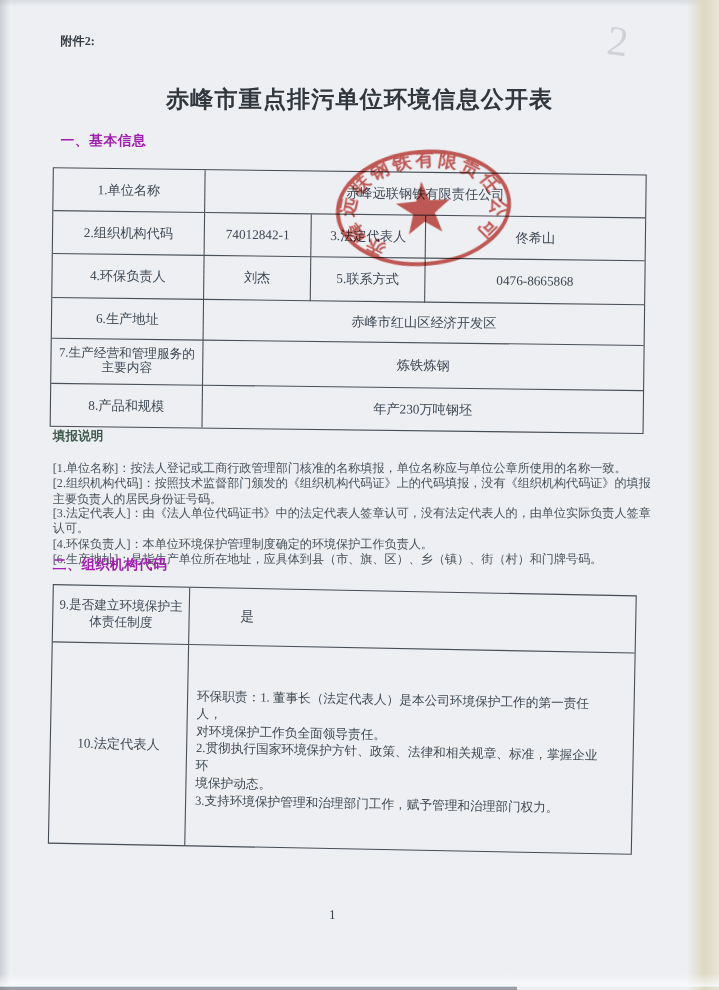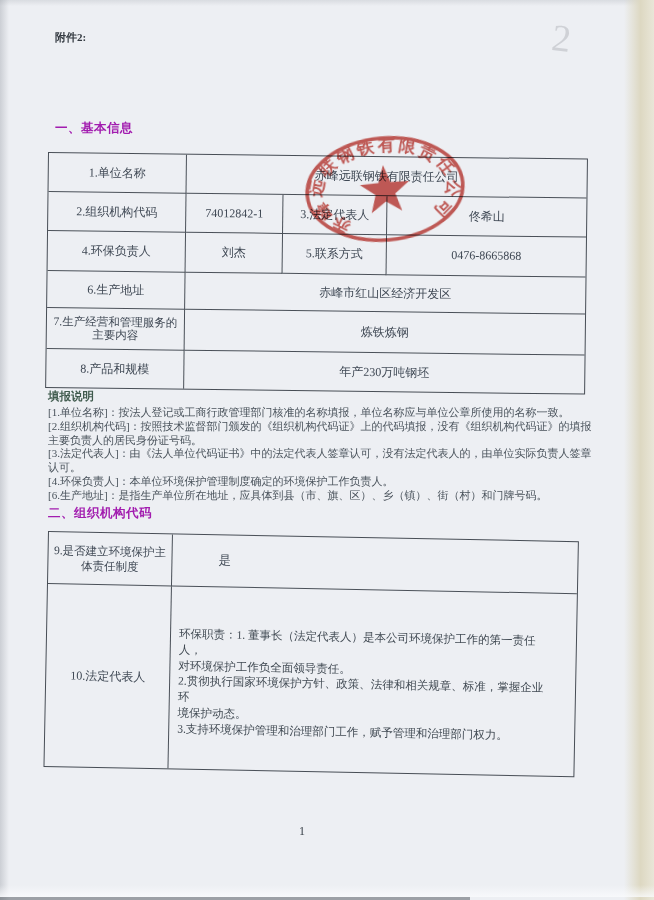--- a/index.html
+++ b/index.html
@@ -50,21 +50,21 @@
   .span3 { grid-column:2 / 5; }
   .wrap2 { line-height:13.5px; font-size:11.5px; }
 
   .q9-label { line-height:15px; font-size:11.5px; }
   .q9-value { justify-content:flex-start; padding-left:46px; font-size:12.5px; }
   .q10-value { align-items:flex-start; justify-content:flex-start; text-align:left;
                white-space:pre-line; padding:40px 28px 0 8px; font-size:11.5px;
                line-height:15.8px; color:#414a53; }
 
   .notes { position:absolute; left:48px; top:389px; width:548px; }
-  .notes-heading { font-size:11.5px; font-weight:bold; color:#3f5a4d; margin-bottom:2px; }
+  .notes-heading { font-size:11.5px; font-weight:bold; color:#3f5a4d; margin-bottom:16px; }
   .notes-body { font-size:11px; line-height:13.8px; color:#49525b; white-space:pre-line; }
 
   .page-number { position:absolute; left:288px; top:824px; width:28px; text-align:center;
                  font-size:12px; color:#3a4149; }
 
   .stamp { position:absolute; left:295px; top:129px; width:180px; height:120px;
            transform:rotate(-5deg); opacity:.85; mix-blend-mode:multiply; filter:blur(.2px); }
 </style>
 </head>
 <body>
@@ -73,20 +73,21 @@
 
   <div class="edge-top"></div>
   <div class="edge-left"></div>
   <div class="edge-right"></div>
   <div class="edge-bottom"></div>
   <div class="edge-bottom-line"></div>
 
   <div class="corner-mark">2</div>
 
   <div class="attachment">附件2:</div>
+  <div class="doc-title">赤峰市重点排污单位环境信息公开表</div>
 
   <div class="sec-heading sec1">一、基本信息</div>
 
   <div class="t1">
     <div class="cell">1.单位名称</div>
     <div class="cell span3 lr">赤峰远联钢铁有限责任公司</div>
 
     <div class="cell">2.组织机构代码</div>
     <div class="cell">74012842-1</div>
     <div class="cell">3.法定代表人</div>

